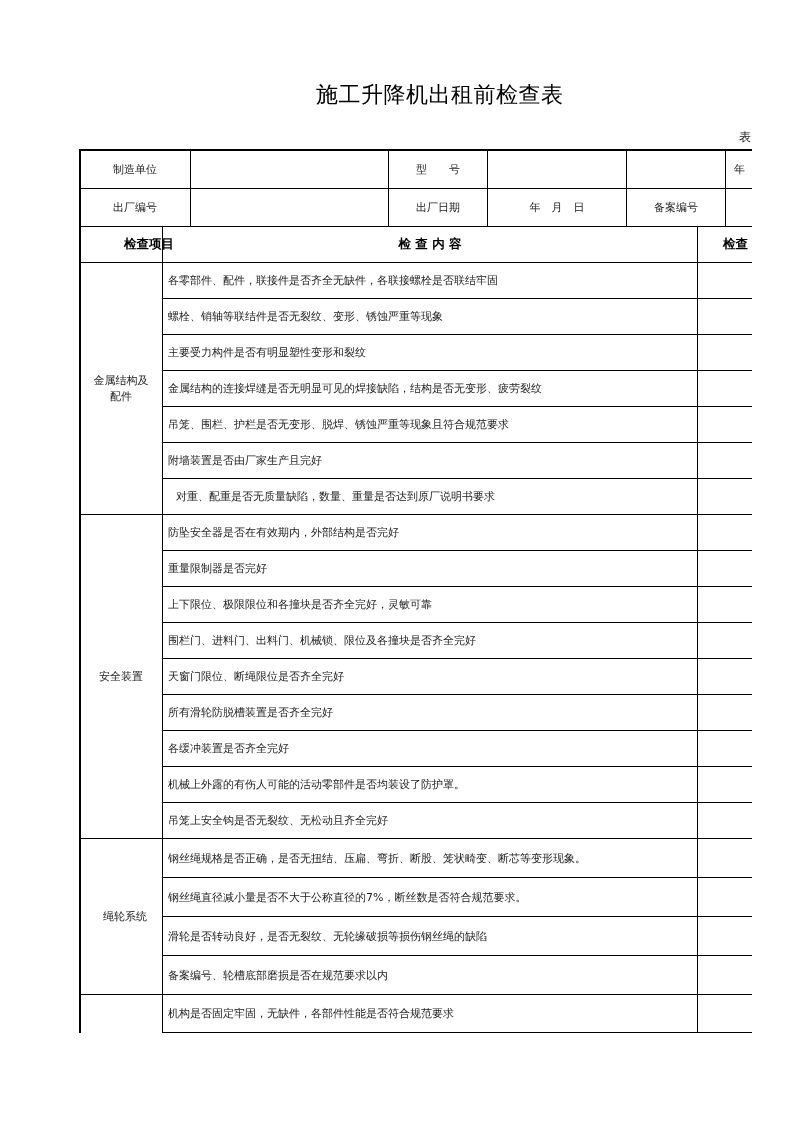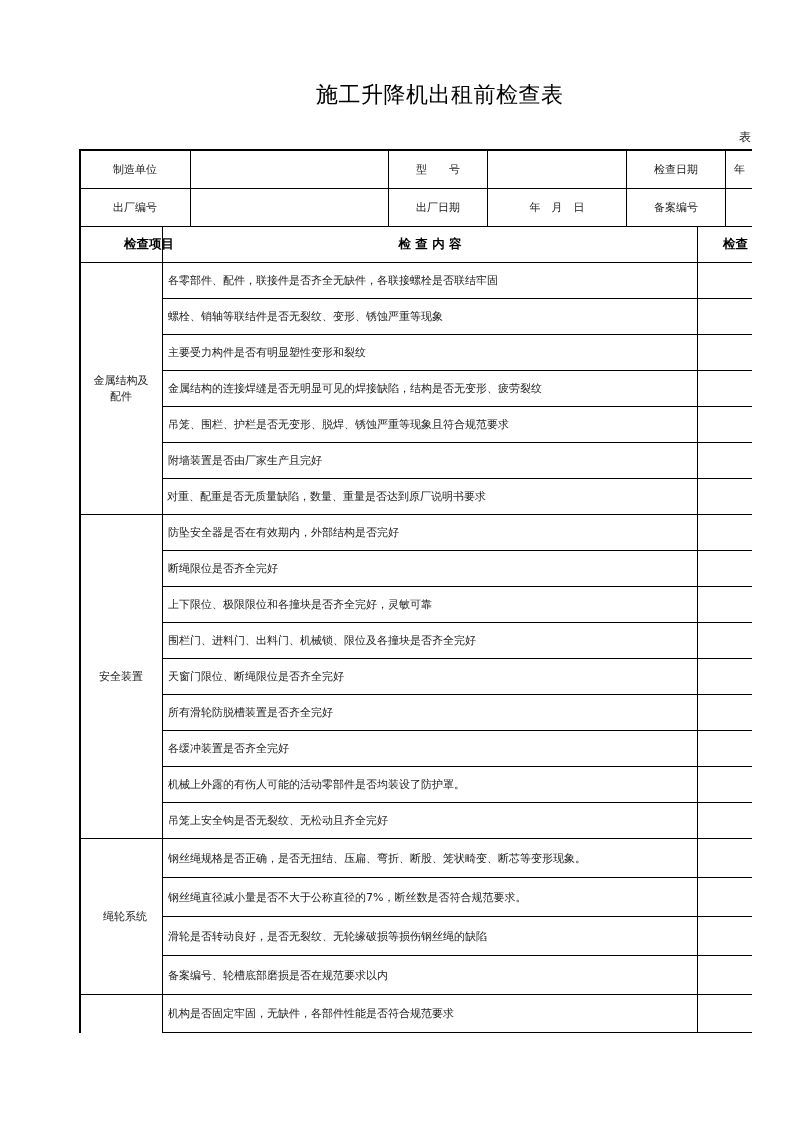--- a/index.html
+++ b/index.html
@@ -22,21 +22,20 @@
 
 <div class="title">施工升降机出租前检查表</div>
 <div class="form-code">表</div>
 
 <div class="clip">
 
   <div class="cell center" style="left:80px;top:151px;width:110px;height:37px;">制造单位</div>
   <div class="cell left" style="left:191px;top:151px;width:197px;height:37px;"></div>
   <div class="cell center" style="left:389px;top:151px;width:98px;height:37px;">型　　号</div>
   <div class="cell left" style="left:488px;top:151px;width:138px;height:37px;"></div>
-  <div class="cell center" style="left:627px;top:151px;width:98px;height:37px;">检查日期</div>
   <div class="cell left" style="left:726px;top:151px;width:60px;height:37px;padding-left:8px;">年</div>
 
   <div class="cell center" style="left:80px;top:189px;width:110px;height:37px;">出厂编号</div>
   <div class="cell left" style="left:191px;top:189px;width:197px;height:37px;"></div>
   <div class="cell center" style="left:389px;top:189px;width:98px;height:37px;">出厂日期</div>
   <div class="cell center" style="left:488px;top:189px;width:138px;height:37px;">年　月　日</div>
   <div class="cell center" style="left:627px;top:189px;width:98px;height:37px;">备案编号</div>
   <div class="cell left" style="left:726px;top:189px;width:60px;height:37px;"></div>
 
   <div class="cell center bold" style="left:80px;top:227px;width:82px;height:35px;margin-left:28px;">检查项目</div>
@@ -46,25 +45,25 @@
   <div class="cell center" style="left:80px;top:263px;width:82px;height:251px;flex-direction:column;justify-content:center;line-height:16px;">
     <span>金属结构及</span>
     <span>配件</span>
   </div>
   <div class="cell left" style="left:163px;top:263px;width:534px;height:35px;">各零部件、配件，联接件是否齐全无缺件，各联接螺栓是否联结牢固</div>
   <div class="cell left" style="left:163px;top:299px;width:534px;height:35px;">螺栓、销轴等联结件是否无裂纹、变形、锈蚀严重等现象</div>
   <div class="cell left" style="left:163px;top:335px;width:534px;height:35px;">主要受力构件是否有明显塑性变形和裂纹</div>
   <div class="cell left" style="left:163px;top:371px;width:534px;height:35px;">金属结构的连接焊缝是否无明显可见的焊接缺陷，结构是否无变形、疲劳裂纹</div>
   <div class="cell left" style="left:163px;top:407px;width:534px;height:35px;">吊笼、围栏、护栏是否无变形、脱焊、锈蚀严重等现象且符合规范要求</div>
   <div class="cell left" style="left:163px;top:443px;width:534px;height:35px;">附墙装置是否由厂家生产且完好</div>
-  <div class="cell left" style="left:162px;top:479px;width:534px;height:35px;">对重、配重是否无质量缺陷，数量、重量是否达到原厂说明书要求</div>
+  <div class="cell left" style="left:171px;top:479px;width:534px;height:35px;">对重、配重是否无质量缺陷，数量、重量是否达到原厂说明书要求</div>
 
   <div class="cell center" style="left:80px;top:515px;width:82px;height:323px;">安全装置</div>
   <div class="cell left" style="left:163px;top:515px;width:534px;height:35px;">防坠安全器是否在有效期内，外部结构是否完好</div>
-  <div class="cell left" style="left:163px;top:551px;width:534px;height:35px;">断绳限位是否齐全完好</div>
+  <div class="cell left" style="left:163px;top:551px;width:534px;height:35px;">重量限制器是否完好</div>
   <div class="cell left" style="left:163px;top:623px;width:534px;height:35px;">围栏门、进料门、出料门、机械锁、限位及各撞块是否齐全完好</div>
   <div class="cell left" style="left:163px;top:587px;width:534px;height:35px;">上下限位、极限限位和各撞块是否齐全完好，灵敏可靠</div>
   <div class="cell left" style="left:163px;top:659px;width:534px;height:35px;">天窗门限位、断绳限位是否齐全完好</div>
   <div class="cell left" style="left:163px;top:695px;width:534px;height:35px;">所有滑轮防脱槽装置是否齐全完好</div>
   <div class="cell left" style="left:163px;top:731px;width:534px;height:35px;">各缓冲装置是否齐全完好</div>
   <div class="cell left" style="left:163px;top:767px;width:534px;height:35px;">机械上外露的有伤人可能的活动零部件是否均装设了防护罩。</div>
   <div class="cell left" style="left:163px;top:803px;width:534px;height:35px;">吊笼上安全钩是否无裂纹、无松动且齐全完好</div>
 
   <div class="cell center" style="left:80px;top:839px;width:82px;height:155px;padding-left:8px;">绳轮系统</div>
   <div class="cell left" style="left:163px;top:839px;width:534px;height:38px;">钢丝绳规格是否正确，是否无扭结、压扁、弯折、断股、笼状畸变、断芯等变形现象。</div>

